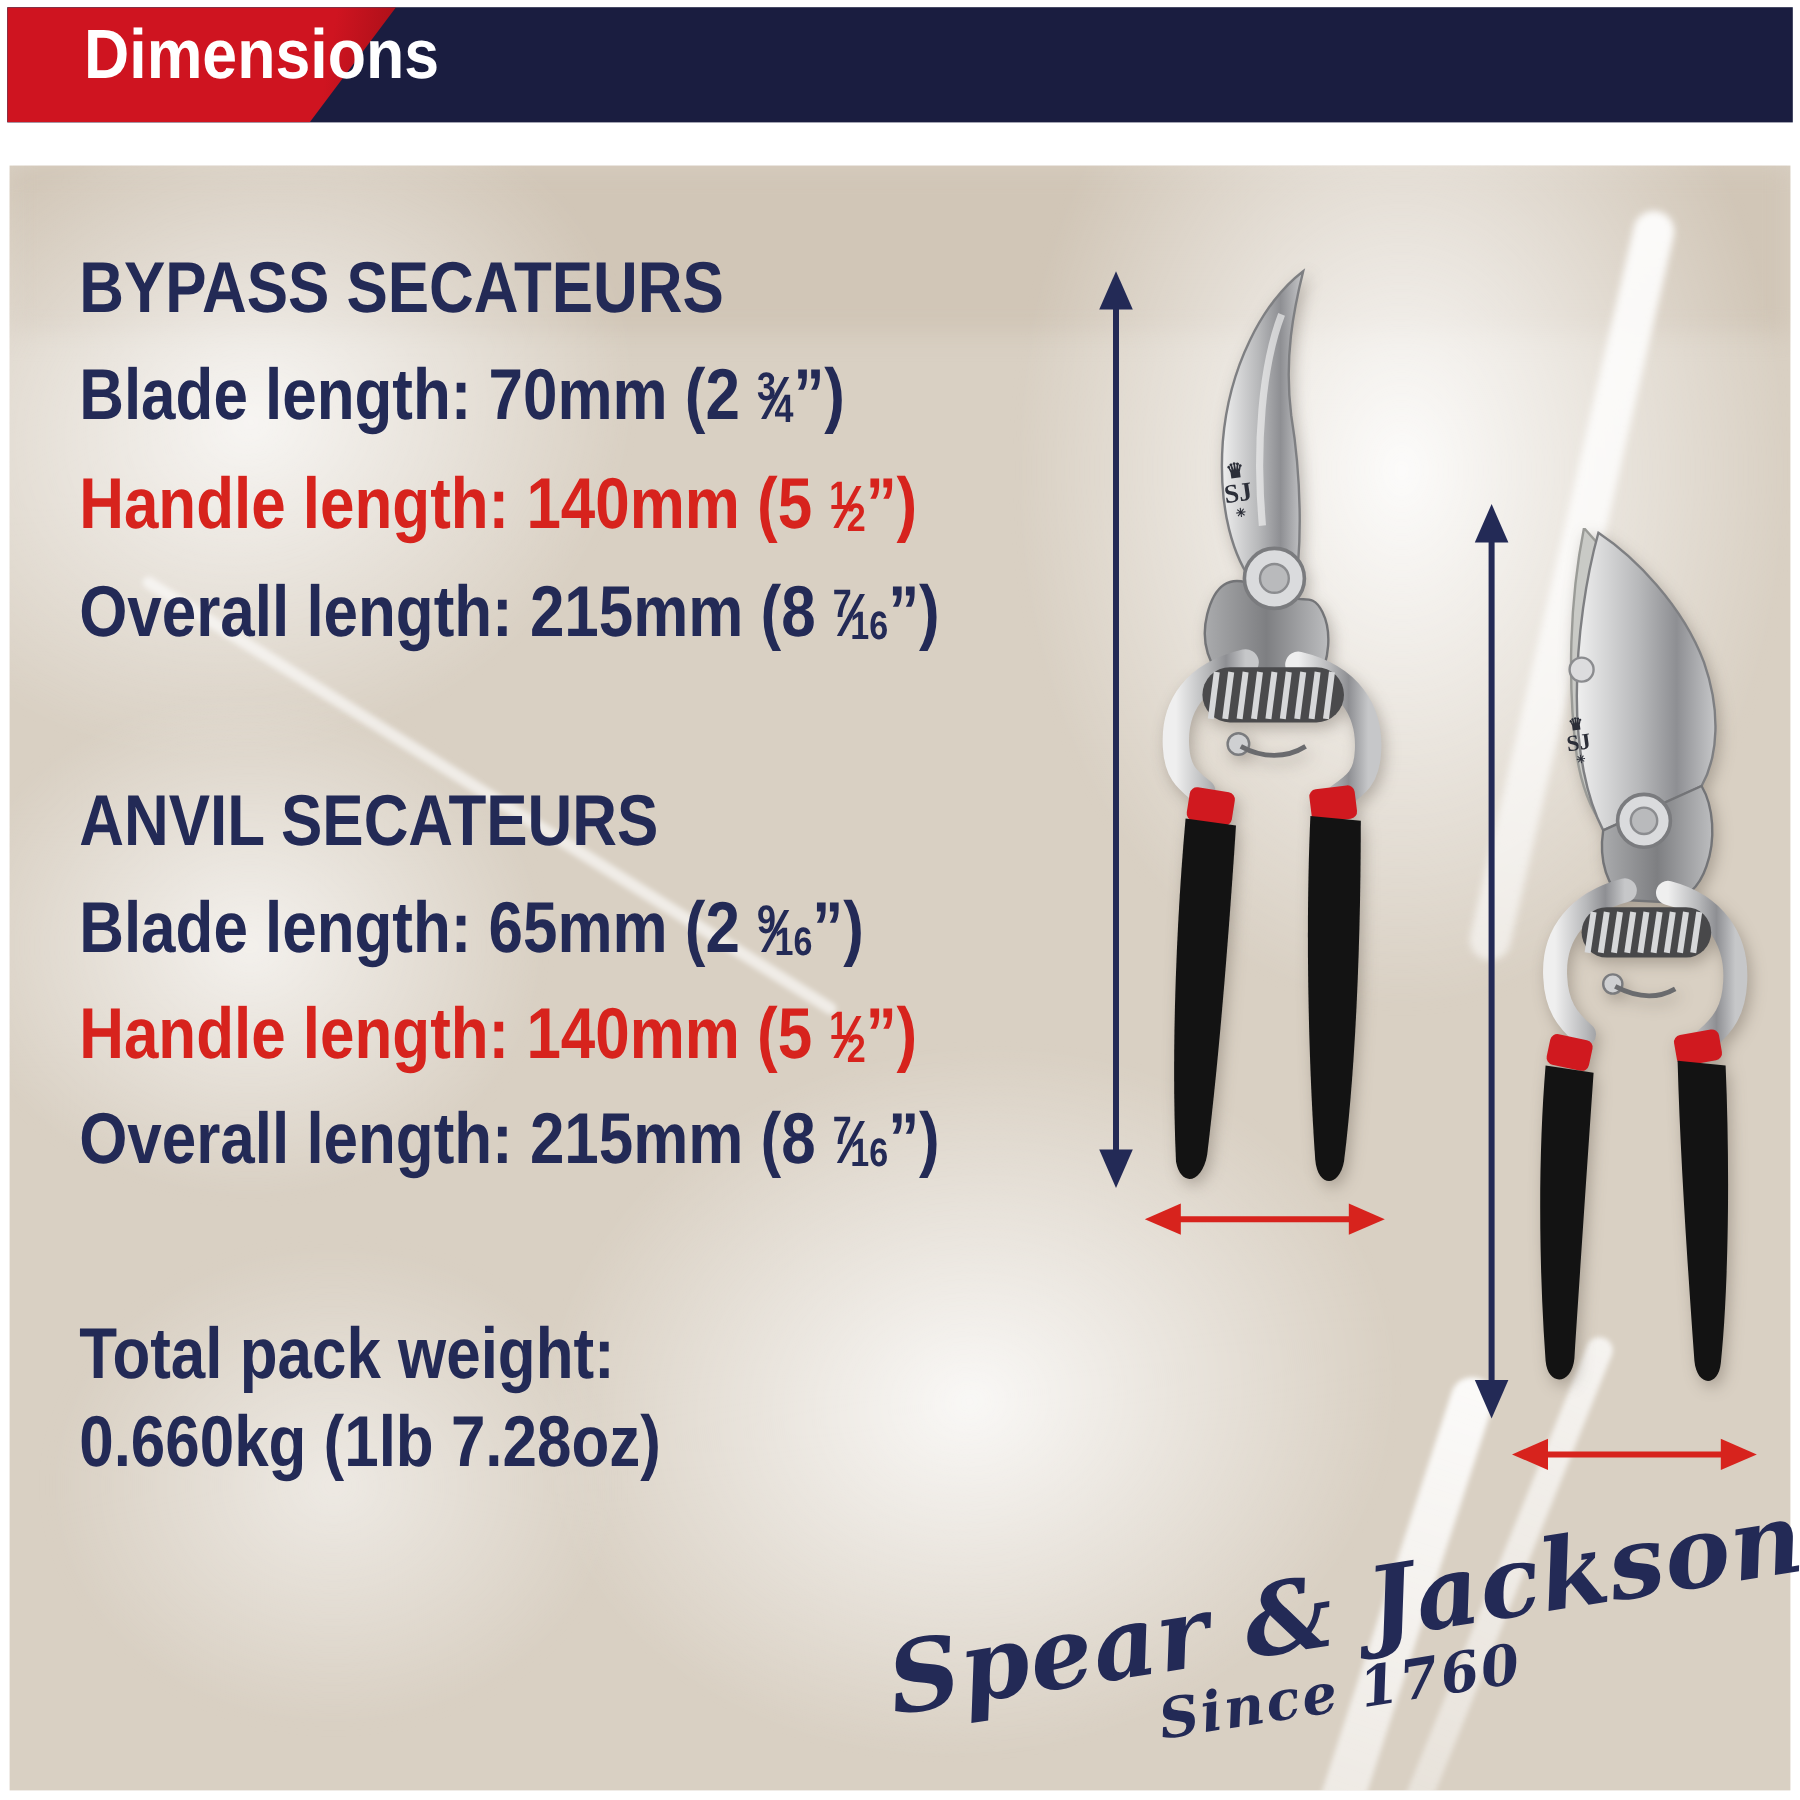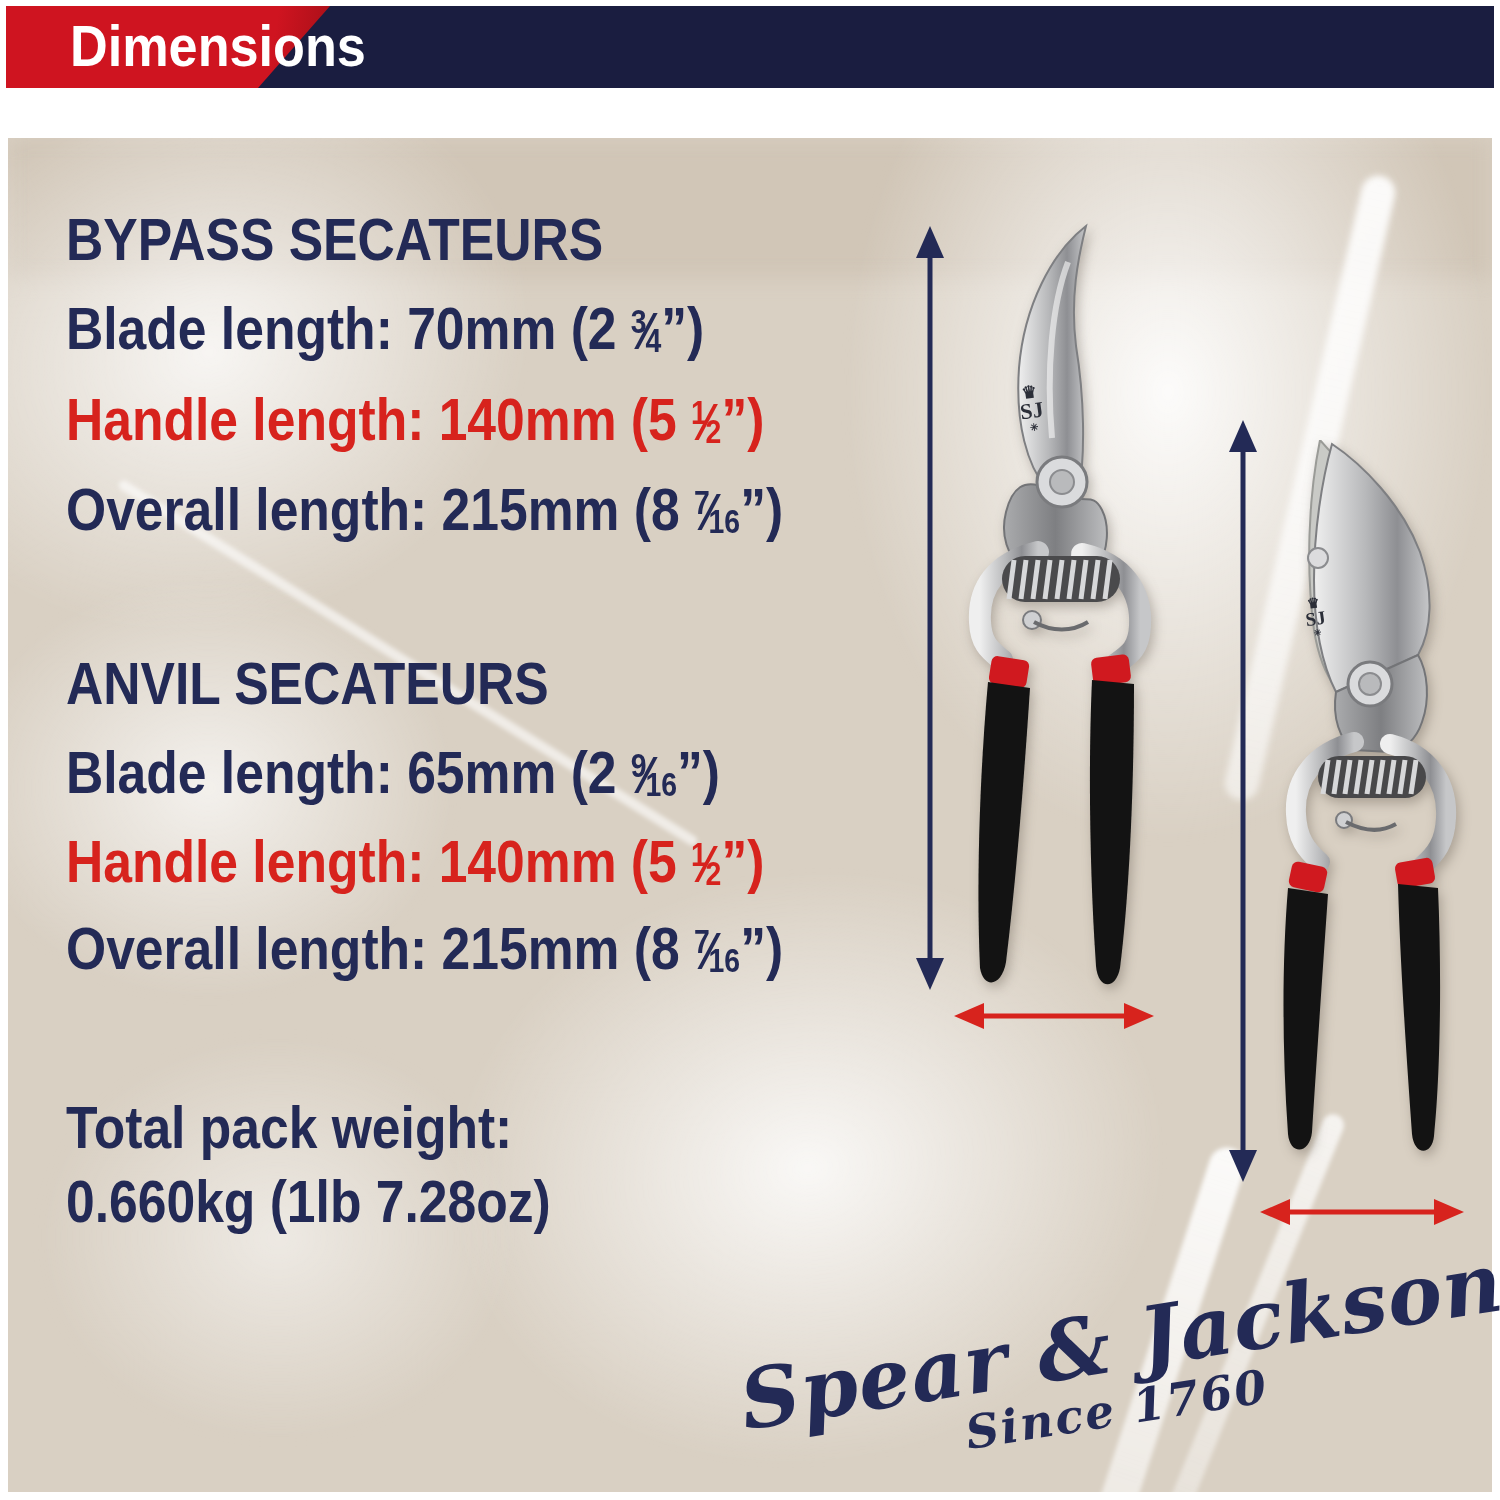--- a/index.html
+++ b/index.html
@@ -1,21 +1,21 @@
 <!DOCTYPE html>
 <html style="--navy: #232a56; --red: #d7231d; --banner_red: #cf1420; --banner_navy: #1a1d40; --beige: #d9d0c3;"><head>
 <meta charset="utf-8">
 <style>
   html,body{margin:0;padding:0;}
   .canvas{
     position:relative;width:1500px;height:1500px;background:#ffffff;
     overflow:hidden;font-family:"Liberation Sans",sans-serif;
   }
   
-  .banner{position:absolute;left:6px;right:6px;top:6px;height:82px;background:var(--banner_navy);}
+  .banner{position:absolute;left:6px;right:6px;top:6px;height:96px;background:var(--banner_navy);}
   .banner-red{
     position:absolute;left:0;top:0;bottom:0;width:400px;
     background:linear-gradient(100deg,var(--banner_red) 0%,var(--banner_red) 66%,#9e0e16 84%,#8a0d14 100%);
     clip-path:polygon(0 0,81% 0,63% 100%,0 100%);
   }
   .banner-title{
     position:absolute;left:64px;top:0;height:82px;line-height:80px;
     color:#ffffff;font-weight:bold;font-size:58px;letter-spacing:0px;
     transform:scaleX(.9);transform-origin:0 50%;white-space:nowrap;
   }

